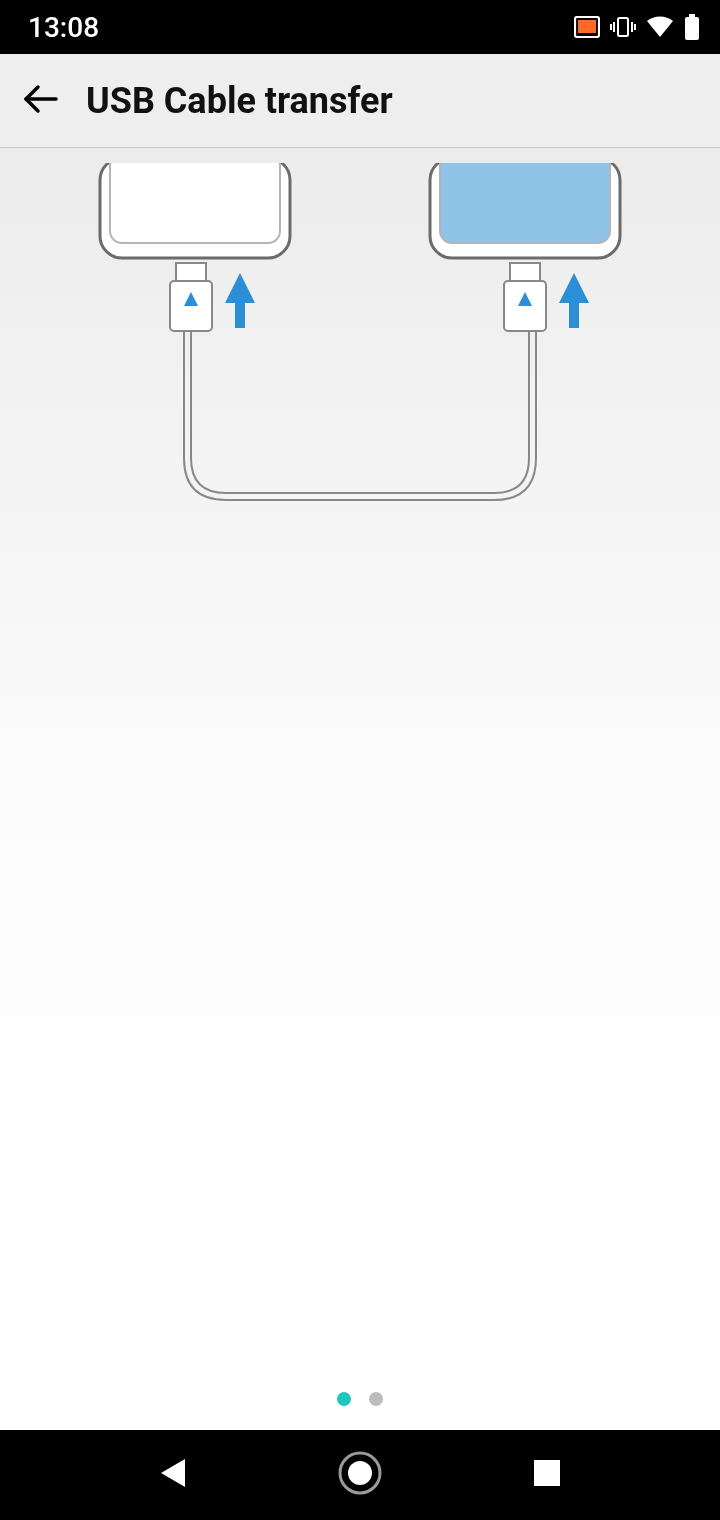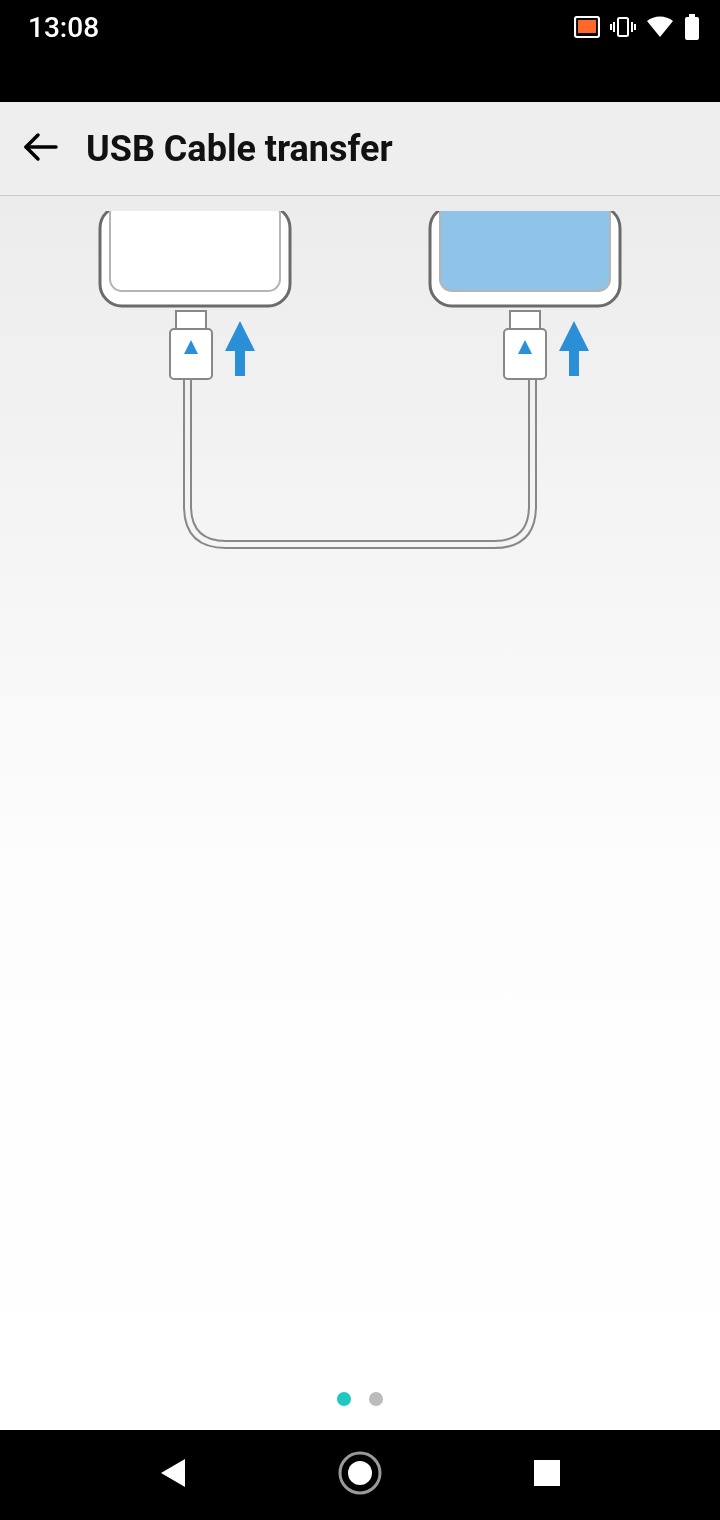--- a/index.html
+++ b/index.html
@@ -23,21 +23,20 @@
 
   
   .app-bar {
     height: 94px;
     background: #eeeeee;
     border-bottom: 1px solid #c8c8c8;
     display: flex;
     align-items: center;
     padding-left: 18px;
     gap: 24px;
-    margin-top: 48px;
   }
   .back-btn { width: 44px; height: 44px; display:flex; align-items:center; justify-content:center; }
   .app-title { font-size: 36px; font-weight: 700; color: #111; }
 
   
   .content {
     flex: 1 1 auto;
     background: linear-gradient(to bottom, #ececec 0%, #fdfdfd 55%, #ffffff 100%);
     display: flex;
     flex-direction: column;

